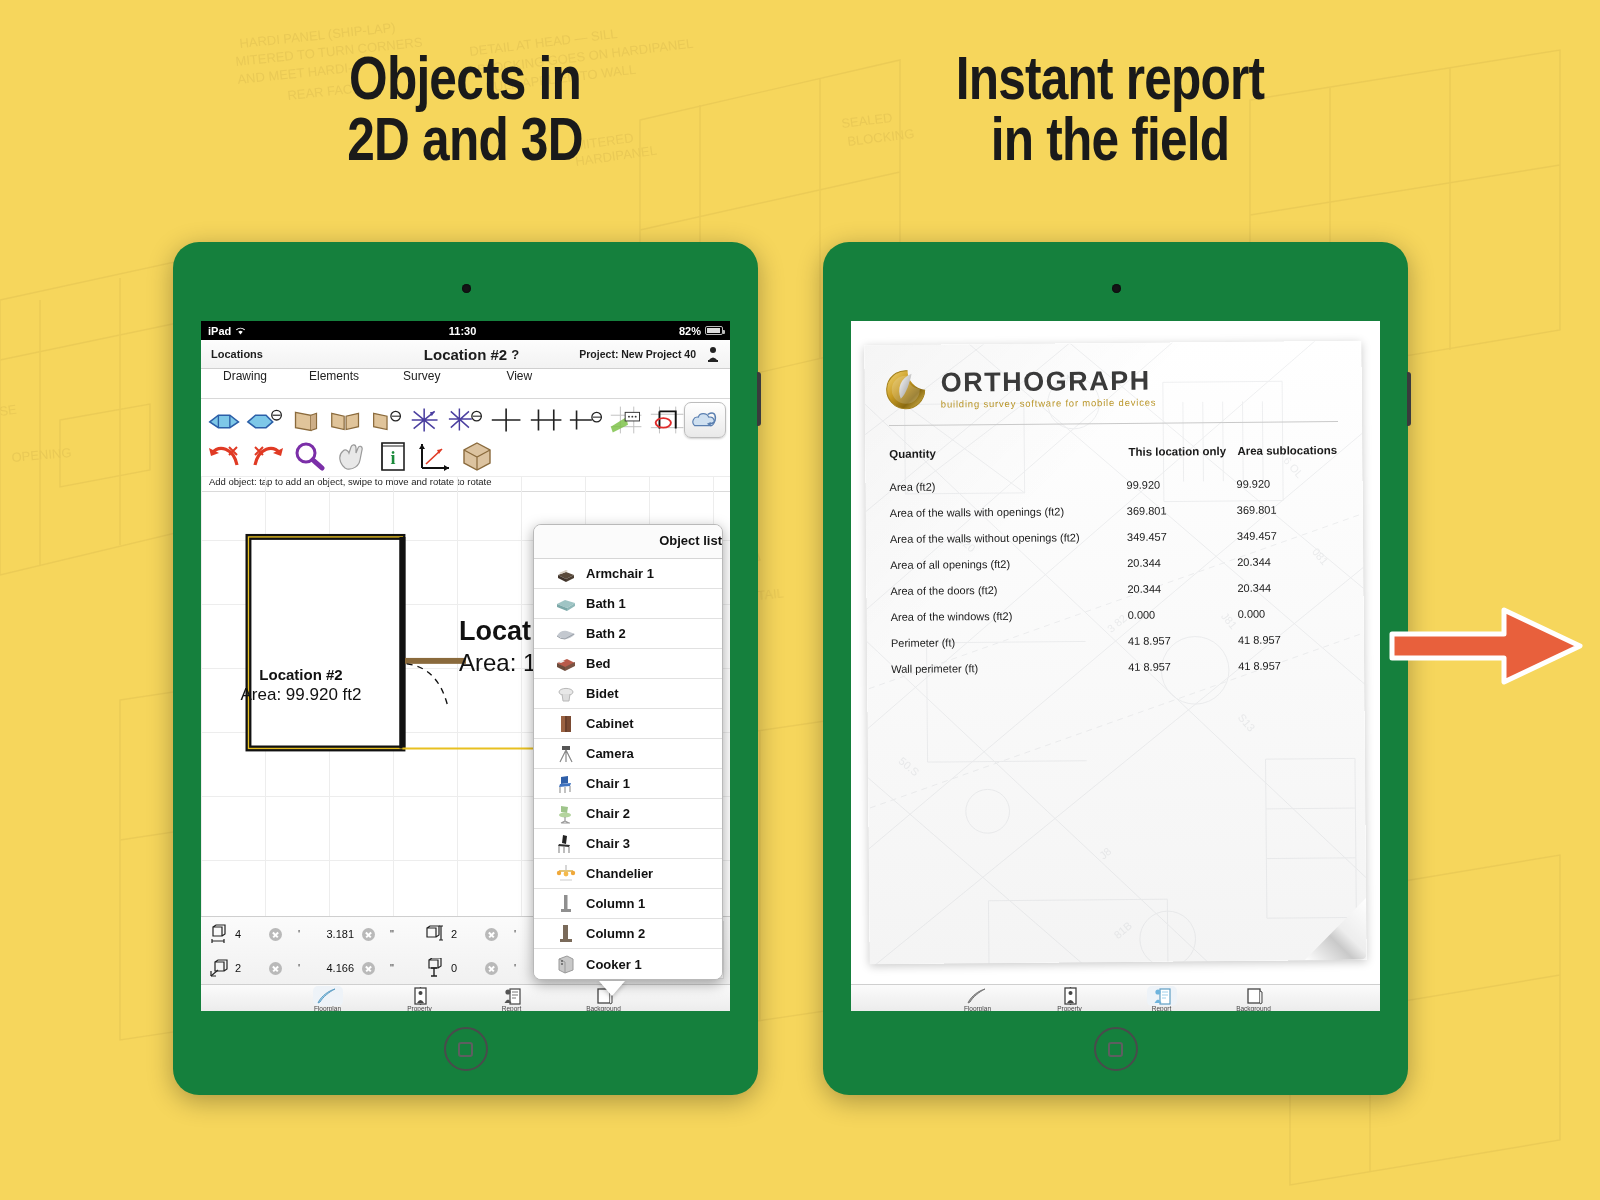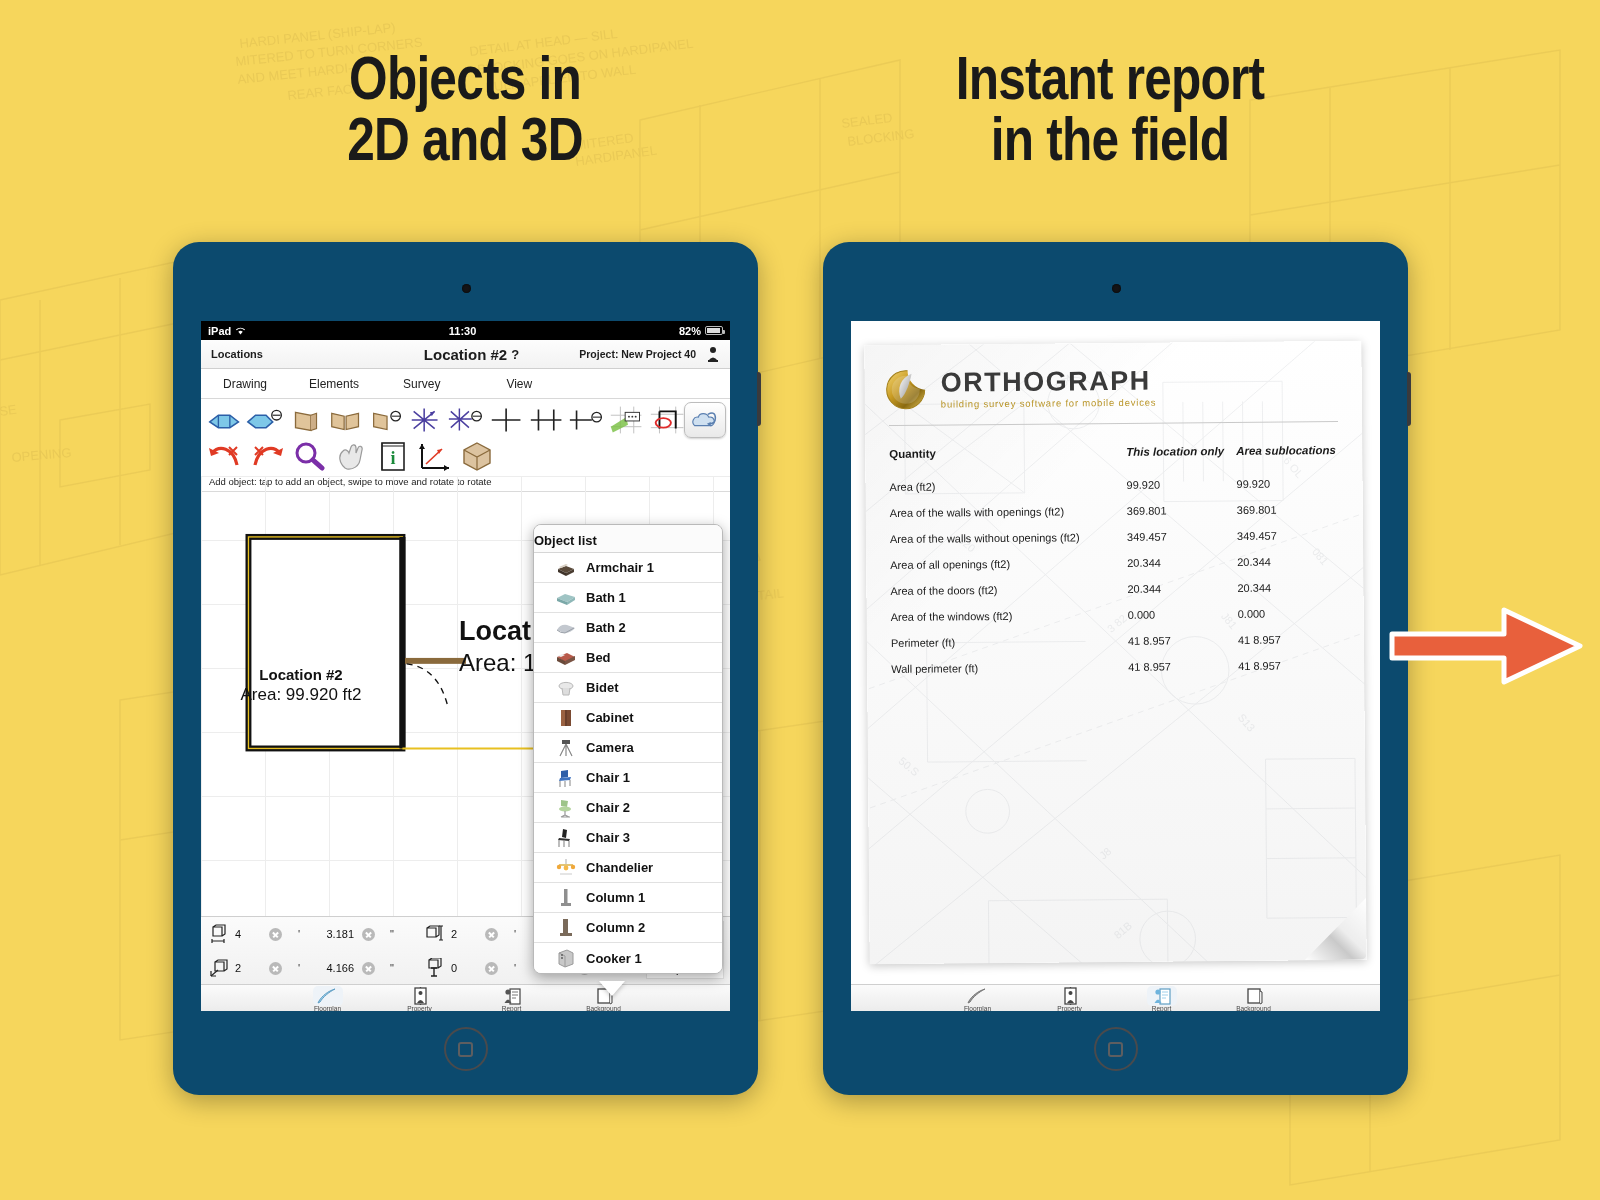--- a/index.html
+++ b/index.html
@@ -25,21 +25,21 @@
     transform-origin: center top;
     text-align:center;
     white-space:pre-line;
   }
   #headline-left  { left:155px;  top:48px;  width:620px; }
   #headline-right { left:800px; top:48px;  width:620px; }
 
   
   .tablet {
     position:absolute;
-    background:#0c4a6e;
+    background:#15803d;
     border-radius:26px;
     box-shadow: 0 6px 26px rgba(0,0,0,.30);
   }
   .tablet::after{ 
     content:""; position:absolute; right:-3px; top:130px; width:4px; height:54px;
     background:#3a3a3c; border-radius:0 3px 3px 0;
   }
   #tablet-left  { left:173px;  top:242px;  width:585px;  height:853px; }
   #tablet-right { left:823px;  top:242px;  width:585px;  height:853px; }
 
@@ -70,21 +70,21 @@
             border-bottom:1px solid #cfcfcf; display:flex; align-items:center;
             padding:0 10px; font-size:11px; font-weight:bold; color:#1d1d1d; }
   .nav-title { position:absolute; left:0; right:0; text-align:center; font-size:15px; font-weight:bold; pointer-events:none;}
   .navbar .spacer{flex:1}
   .nav-help{ font-size:13px; font-weight:bold; margin-right:60px; z-index:2;}
   .nav-proj{ font-size:10.5px; font-weight:bold; z-index:2;}
   .nav-user{ width:14px; height:16px; margin-left:10px; z-index:2;}
 
   
   .tabstrip { height:30px; background:#fff; border-bottom:1px solid #d8d8d8;
-              display:flex; align-items:center; font-size:12px; color:#222; }
+              display:flex; align-items:flex-start; font-size:12px; color:#222; }
   .tabstrip span{ display:inline-block; }
   .tabstrip .t{ padding:0 0; }
   .tabstrip .t:nth-child(1){ margin-left:22px; }
   .tabstrip .t:nth-child(2){ margin-left:42px; }
   .tabstrip .t:nth-child(3){ margin-left:44px; }
   .tabstrip .t:nth-child(4){ margin-left:66px; }
 
   
   .toolbar { background:#fff; padding:3px 4px 0 4px; border-bottom:1px solid #dadada; position:relative;}
   .trow { display:flex; align-items:center; gap:2px; height:36px; }
@@ -130,21 +130,21 @@
            display:flex; align-items:flex-start; justify-content:center; gap:28px; padding-top:1px;}
   .tbitem{ width:64px; text-align:center; position:relative; }
   .tbicon{ width:30px; height:20px; margin:0 auto; display:block; }
   .tbicon.sel{ background:#eef3f8; border-radius:5px; }
   .tblabel{ font-size:6.5px; color:#444; margin-top:-1px; }
 
   
   .popover{ position:absolute; left:332px; top:203px; width:190px;
             background:#fafafa; border-radius:8px; border:1px solid #b9b9b9;
             box-shadow:0 4px 14px rgba(0,0,0,.35); overflow:hidden; z-index:20;}
-  .pop-title{ text-align:left; font-size:13px; font-weight:bold; padding:8px 0 4px; color:#111;
+  .pop-title{ text-align:right; font-size:13px; font-weight:bold; padding:8px 0 10px; color:#111;
               border-bottom:1px solid #d6d6d6; background:#fbfbfb;}
   .pop-item{ display:flex; align-items:center; gap:9px; padding:5px 21px; height:30px;
              border-bottom:1px solid #e1e1e1; background:#fff; }
   .pop-item:last-child{ border-bottom:none; }
   .pop-item .pi{ width:22px; height:20px; flex:0 0 22px; }
   .pop-item .pl{ font-size:13px; font-weight:bold; color:#111; }
   .pop-tail{ position:absolute; left:398px; top:660px; width:0;height:0;
              border-left:13px solid transparent; border-right:13px solid transparent;
              border-top:15px solid #fff; z-index:21; filter:drop-shadow(0 2px 2px rgba(0,0,0,.22)); }
 
@@ -162,21 +162,21 @@
   .paper-inner{ position:absolute; inset:0; padding:14px 20px; }
   .logo-row{ display:flex; align-items:center; gap:10px; padding-top:8px;}
   .logo-mark{ width:46px; height:46px; }
   .logo-txt .lt1{ font-size:27px; font-weight:bold; letter-spacing:1.5px; color:#3a3a3a; line-height:1; }
   .logo-txt .lt2{ font-size:9.5px; color:#b99528; letter-spacing:.8px; margin-top:2px; }
   .rule{ height:1px; background:#c9c9c9; margin:12px 4px 0 4px;}
 
   table.report{ width:100%; border-collapse:collapse; margin-top:16px; font-size:11px; color:#1a1a1a; position:relative;}
   table.report th{ font-size:11.5px; font-weight:bold; padding:6px 4px 14px 4px; }
   table.report th.q{ text-align:left; }
-  table.report th.n{ text-align:left;font-style:italic; }
+  table.report th.n{ text-align:center; }
   table.report td{ padding:7px 4px; }
   table.report td.q{ text-align:left; }
   table.report td.n{ text-align:left; width:110px;margin-top:40px; }
 
   .curl{ position:absolute; right:0; bottom:0; width:62px; height:62px;
          background: linear-gradient(225deg, #ffffff 0%, #ededed 45%, #c9c9c9 60%, #ffffff 100%);
          box-shadow:-3px -3px 8px rgba(0,0,0,.18);
          border-radius: 0 0 6px 0;
          clip-path: polygon(100% 0, 100% 100%, 0 100%);
   }

